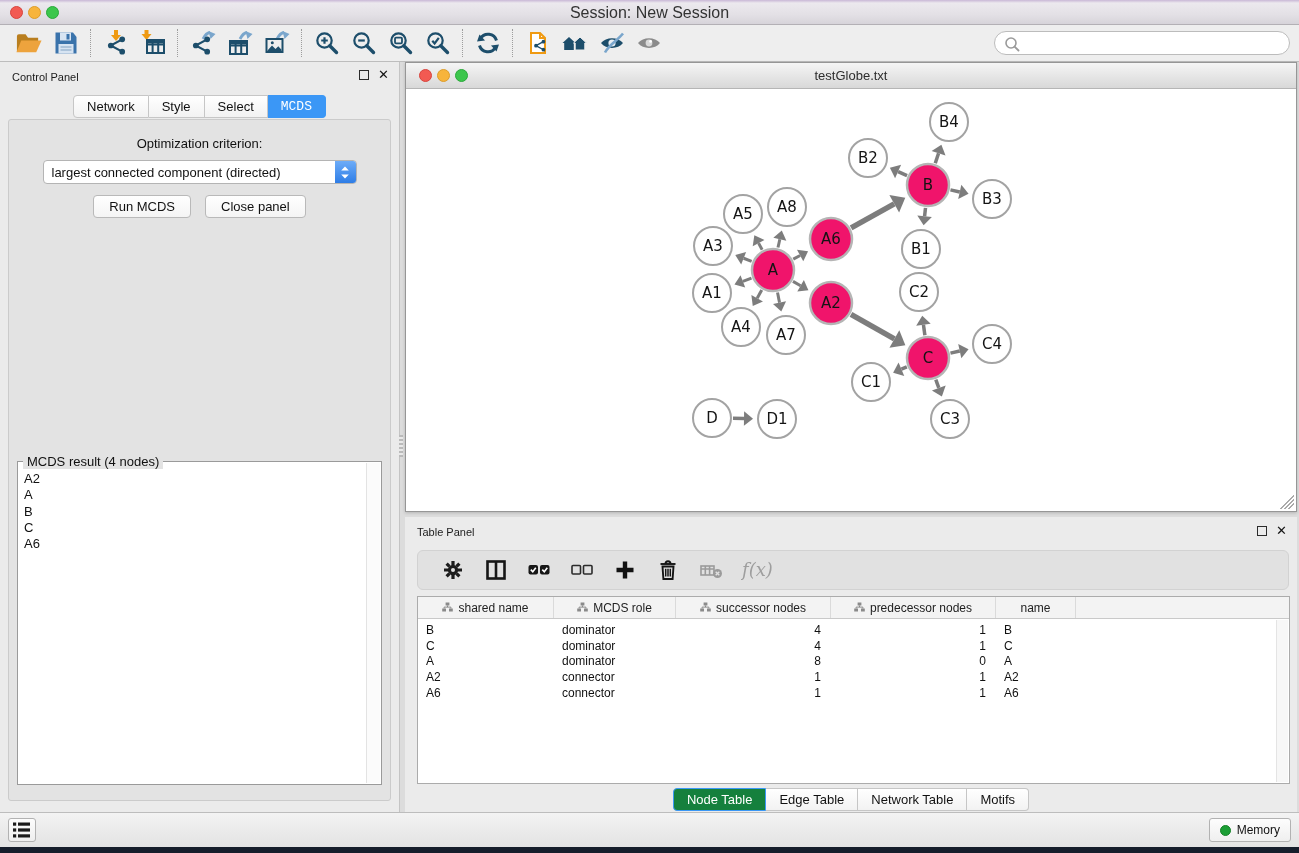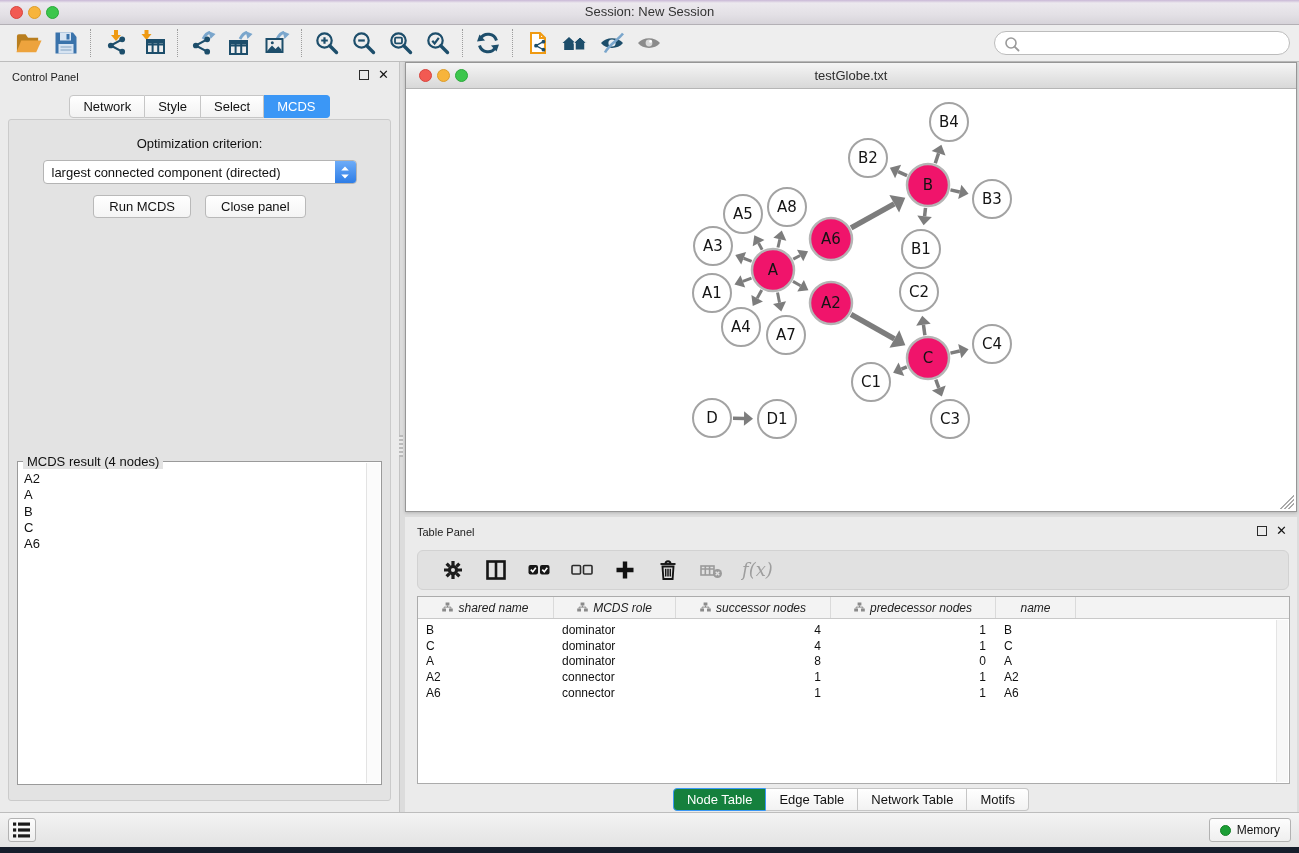--- a/index.html
+++ b/index.html
@@ -10,21 +10,21 @@
 
   
   .titlebar { position:absolute; left:0; top:0; right:0; height:25px;
     background:linear-gradient(#c9b7d6 0px,#ece9ee 3px,#e3e0e5 15px,#d5d2d8 25px);
     border-bottom:1px solid #b3b0b5; }
   .tl { position:absolute; top:6px; width:13px; height:13px; border-radius:50%; display:inline-block; }
   .tl.red    { left:10px; background:#f25a52; border:1px solid #d8443d; }
   .tl.yellow { left:28px; background:#f7b43c; border:1px solid #dd9d2b; }
   .tl.green  { left:46px; background:#3cc64c; border:1px solid #2aa93a; }
   .titlebar .title { position:absolute; left:0; right:0; top:4px; text-align:center;
-    font-size:13px; color:#333; }
+    font-size:16px; color:#333; }
 
   
   .toolbar { position:absolute; left:0; top:25px; right:0; height:37px; background:#eeeeee;
     border-bottom:1px solid #bdbdbd; display:flex; align-items:center; }
   .tool-icons { display:flex; align-items:center; padding-left:10px; }
   .tool-btn { width:37px; height:32px; display:flex; align-items:center; justify-content:center;
     background:none; border:none; cursor:default; }
   .tool-sep { width:1px; height:28px; margin:0 6px; border-left:1px dotted #9d9d9d; }
   .searchbox { position:absolute; right:9px; top:6px; width:296px; height:24px; background:#fff;
     border:1px solid #bcbcbc; border-radius:12px; display:flex; align-items:center; padding:0 8px; }
@@ -38,21 +38,21 @@
     border-right:1px solid #c4c4c4; }
   .cp-header { position:absolute; left:0; top:0; right:0; height:30px; }
   .panel-title { position:absolute; left:12px; top:9px; font-size:11px; color:#1c1c1c; }
   .panel-btns { position:absolute; right:10px; top:8px; display:flex; gap:9px; align-items:center; }
   .float-ico { width:10px; height:10px; border:1.5px solid #2b2b2b; display:inline-block; }
   .close-ico { font-size:13px; font-weight:bold; color:#111; line-height:10px; }
   .cp-tabs { position:absolute; top:33px; left:0; right:0; display:flex; justify-content:center; }
   .cp-tab { font-size:13px; color:#111; padding:3px 13px;
     background:linear-gradient(#ffffff,#f2f2f2); border:1px solid #c6c6c6; border-left:none; }
   .cp-tab:first-child { border-left:1px solid #c6c6c6; border-radius:4px 0 0 4px; }
-  .cp-tab:last-child { border-radius:0 4px 4px 0; }
+  .cp-tab:last-child { border-radius:0 4px 4px 0;font-family:Liberation Mono, monospace; }
   .cp-tab.active { background:#3b97f6; color:#fff; border-color:#3b97f6; }
   .cp-content { position:absolute; top:57px; left:8px; right:8px; bottom:11px;
     background:#e3e3e3; border:1px solid #cbcbcb; border-radius:3px; }
   .opt-label { margin-top:16px; text-align:center; font-size:13px; color:#111; }
   .combo { position:relative; margin:9px auto 0; width:314px; height:24px; background:#fff;
     border:1px solid #b4b4b4; border-radius:4px; display:flex; align-items:center; }
   .combo .val { flex:1; font-size:13px; color:#111; padding-left:8px; white-space:nowrap; }
   .combo .cap { width:21px; height:22px; border-radius:0 3px 3px 0;
     background:linear-gradient(#6dacf8,#2e7de6); display:flex; align-items:center; justify-content:center; }
   .btn-row { display:flex; justify-content:center; gap:14px; margin-top:11px; }
@@ -88,21 +88,21 @@
 
   
   .table-panel { position:absolute; left:405px; top:455px; right:2px; bottom:0; background:#ebebeb; }
   .tp-toolbar { position:absolute; left:12px; right:8px; top:33px; height:40px;
     background:#e1e1e1; border:1px solid #d2d2d2; border-radius:6px;
     display:flex; align-items:center; gap:15px; padding-left:21px; }
   .tp-tool { display:flex; align-items:center; justify-content:center; width:28px; height:28px;
     background:none; border:none; }
   .tp-table { position:absolute; left:12px; right:7px; top:79px; height:188px; background:#fff;
     border:1px solid #ababab; overflow:hidden; }
-  .thead { display:flex; height:22px; background:#f3f3f3; border-bottom:1px solid #c9c9c9;font-style:italic; }
+  .thead { display:flex; height:22px; background:#f3f3f3; border-bottom:1px solid #c9c9c9; }
   .th { display:flex; align-items:center; justify-content:center; gap:5px; font-size:12px; color:#222;
     border-right:1px solid #dadada; }
   .tr { display:flex; height:15.7px; align-items:center; }
   .tr:first-child { margin-top:3px; }
   .td { font-size:12px; color:#111; white-space:nowrap; }
   .t-scroll { position:absolute; top:23px; right:1px; bottom:1px; width:12px; background:#f7f7f7;
     border-left:1px solid #e4e4e4; }
   .tp-tabs { position:absolute; left:0; right:0; top:271px; display:flex; justify-content:center; }
   .tp-tab { font-size:13px; color:#111; padding:3px 13px;
     background:linear-gradient(#ffffff,#f2f2f2); border:1px solid #c6c6c6; border-left:none; }

